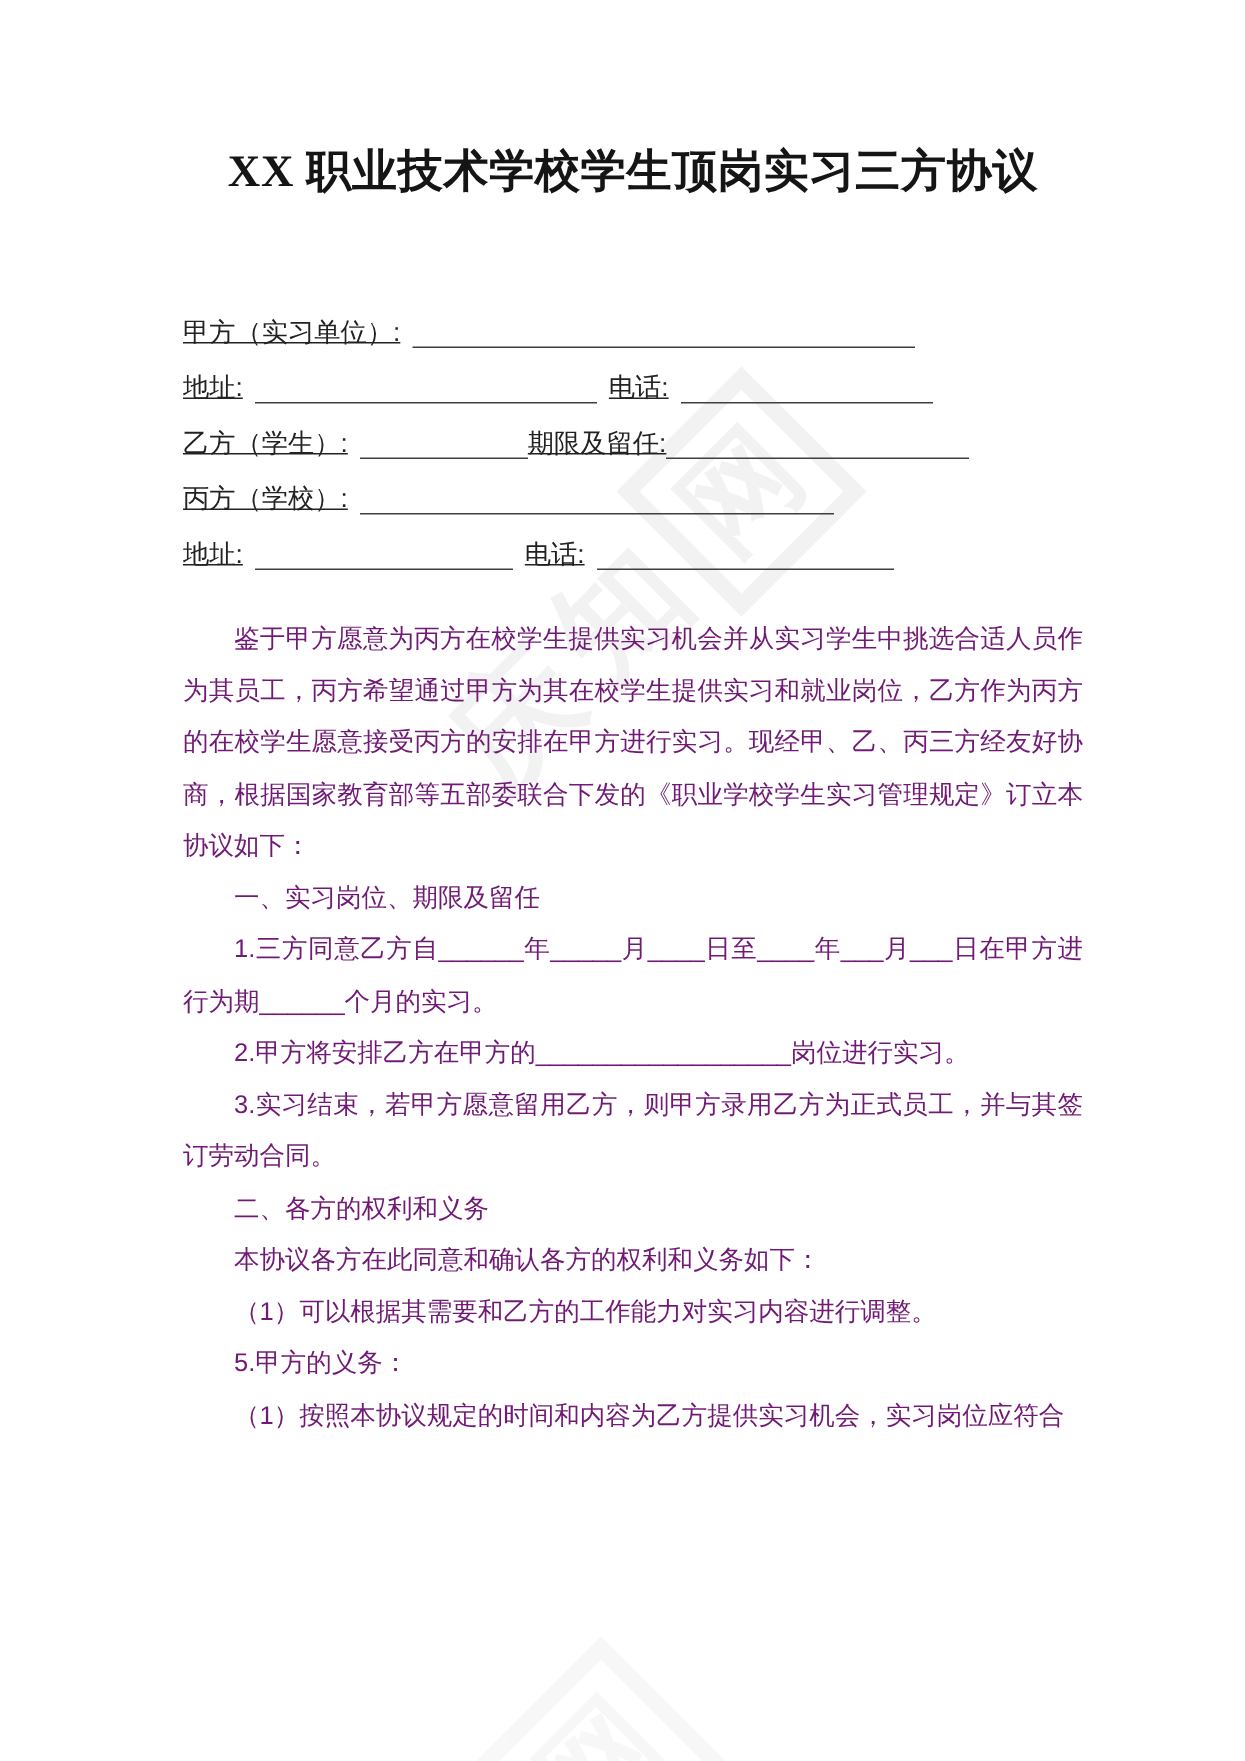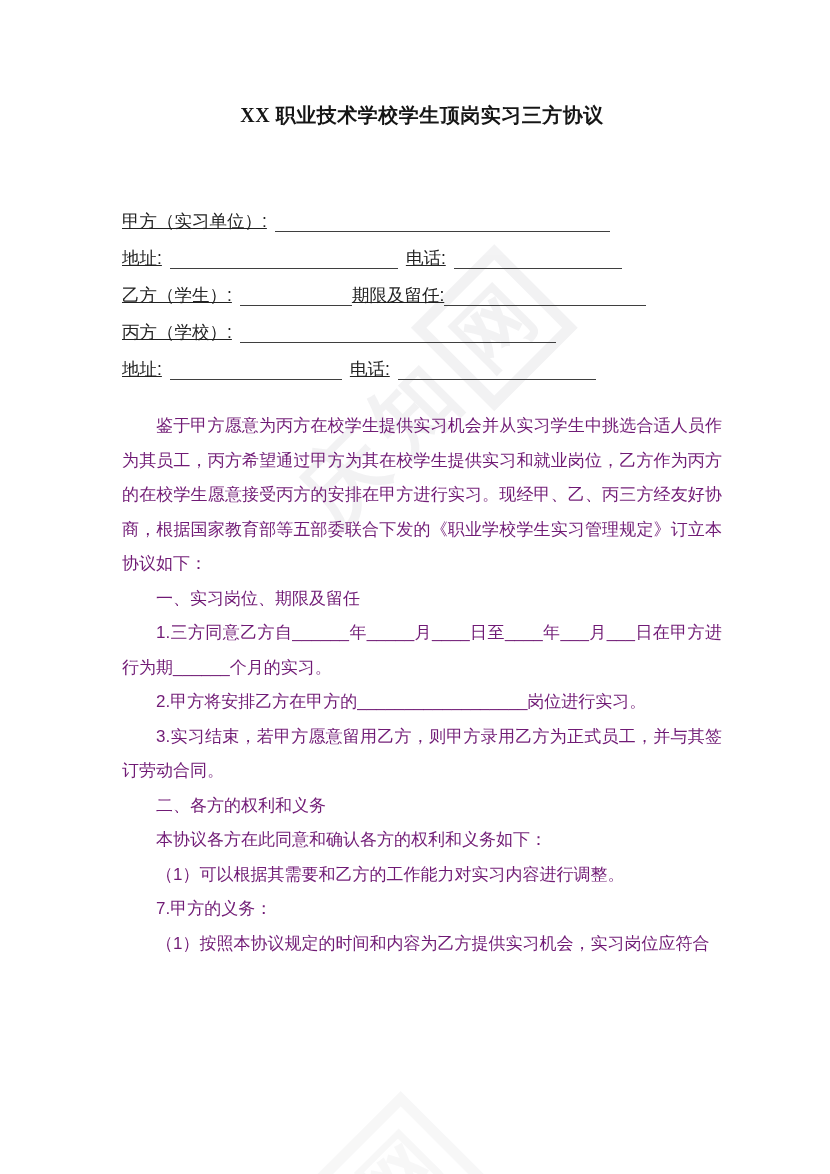--- a/index.html
+++ b/index.html
@@ -21,21 +21,21 @@
   .wm-box{
     display:flex;align-items:center;justify-content:center;
     width:96px;height:96px;border:11px solid currentColor;
     font-size:76px;box-sizing:content-box;
   }
 
   
   .content{position:absolute;left:122px;top:0;width:600px;}
   .title{
     margin:0;padding-top:95px;font-family:"Liberation Serif", serif;
-    font-weight:bold;font-size:20px;line-height:40px;text-align:center;
+    font-weight:bold;font-size:30px;line-height:40px;text-align:center;
     color:#151515;letter-spacing:0.5px;white-space:nowrap;
   }
 
   
   .form{margin-top:65px;}
   .form-row{display:flex;align-items:flex-end;height:37px;font-size:17.5px;color:#222;}
   .lbl{margin-bottom:4px;white-space:nowrap;text-decoration:underline;}
   .lbl2{margin-left:8px;}
   .blank{display:inline-block;height:10px;border-bottom:1.6px solid #3f3f3f;margin-bottom:5px;}
   .blank.indent{margin-left:8px;}
@@ -109,18 +109,18 @@
 
     <div class="bodytext">
       <p class="para">鉴于甲方愿意为丙方在校学生提供实习机会并从实习学生中挑选合适人员作为其员工，丙方希望通过甲方为其在校学生提供实习和就业岗位，乙方作为丙方的在校学生愿意接受丙方的安排在甲方进行实习。现经甲、乙、丙三方经友好协商，根据国家教育部等五部委联合下发的《职业学校学生实习管理规定》订立本协议如下：</p>
       <p class="para">一、实习岗位、期限及留任</p>
       <p class="para">1.三方同意乙方自______年_____月____日至____年___月___日在甲方进行为期______个月的实习。</p>
       <p class="para">2.甲方将安排乙方在甲方的__________________岗位进行实习。</p>
       <p class="para">3.实习结束，若甲方愿意留用乙方，则甲方录用乙方为正式员工，并与其签订劳动合同。</p>
       <p class="para">二、各方的权利和义务</p>
       <p class="para">本协议各方在此同意和确认各方的权利和义务如下：</p>
       <p class="para">（1）可以根据其需要和乙方的工作能力对实习内容进行调整。</p>
-      <p class="para">7.甲方的义务：</p>
+      <p class="para">5.甲方的义务：</p>
       <p class="para">（1）按照本协议规定的时间和内容为乙方提供实习机会，实习岗位应符合</p>
     </div>
 
   </div>
 </div>
 
 </body></html>

